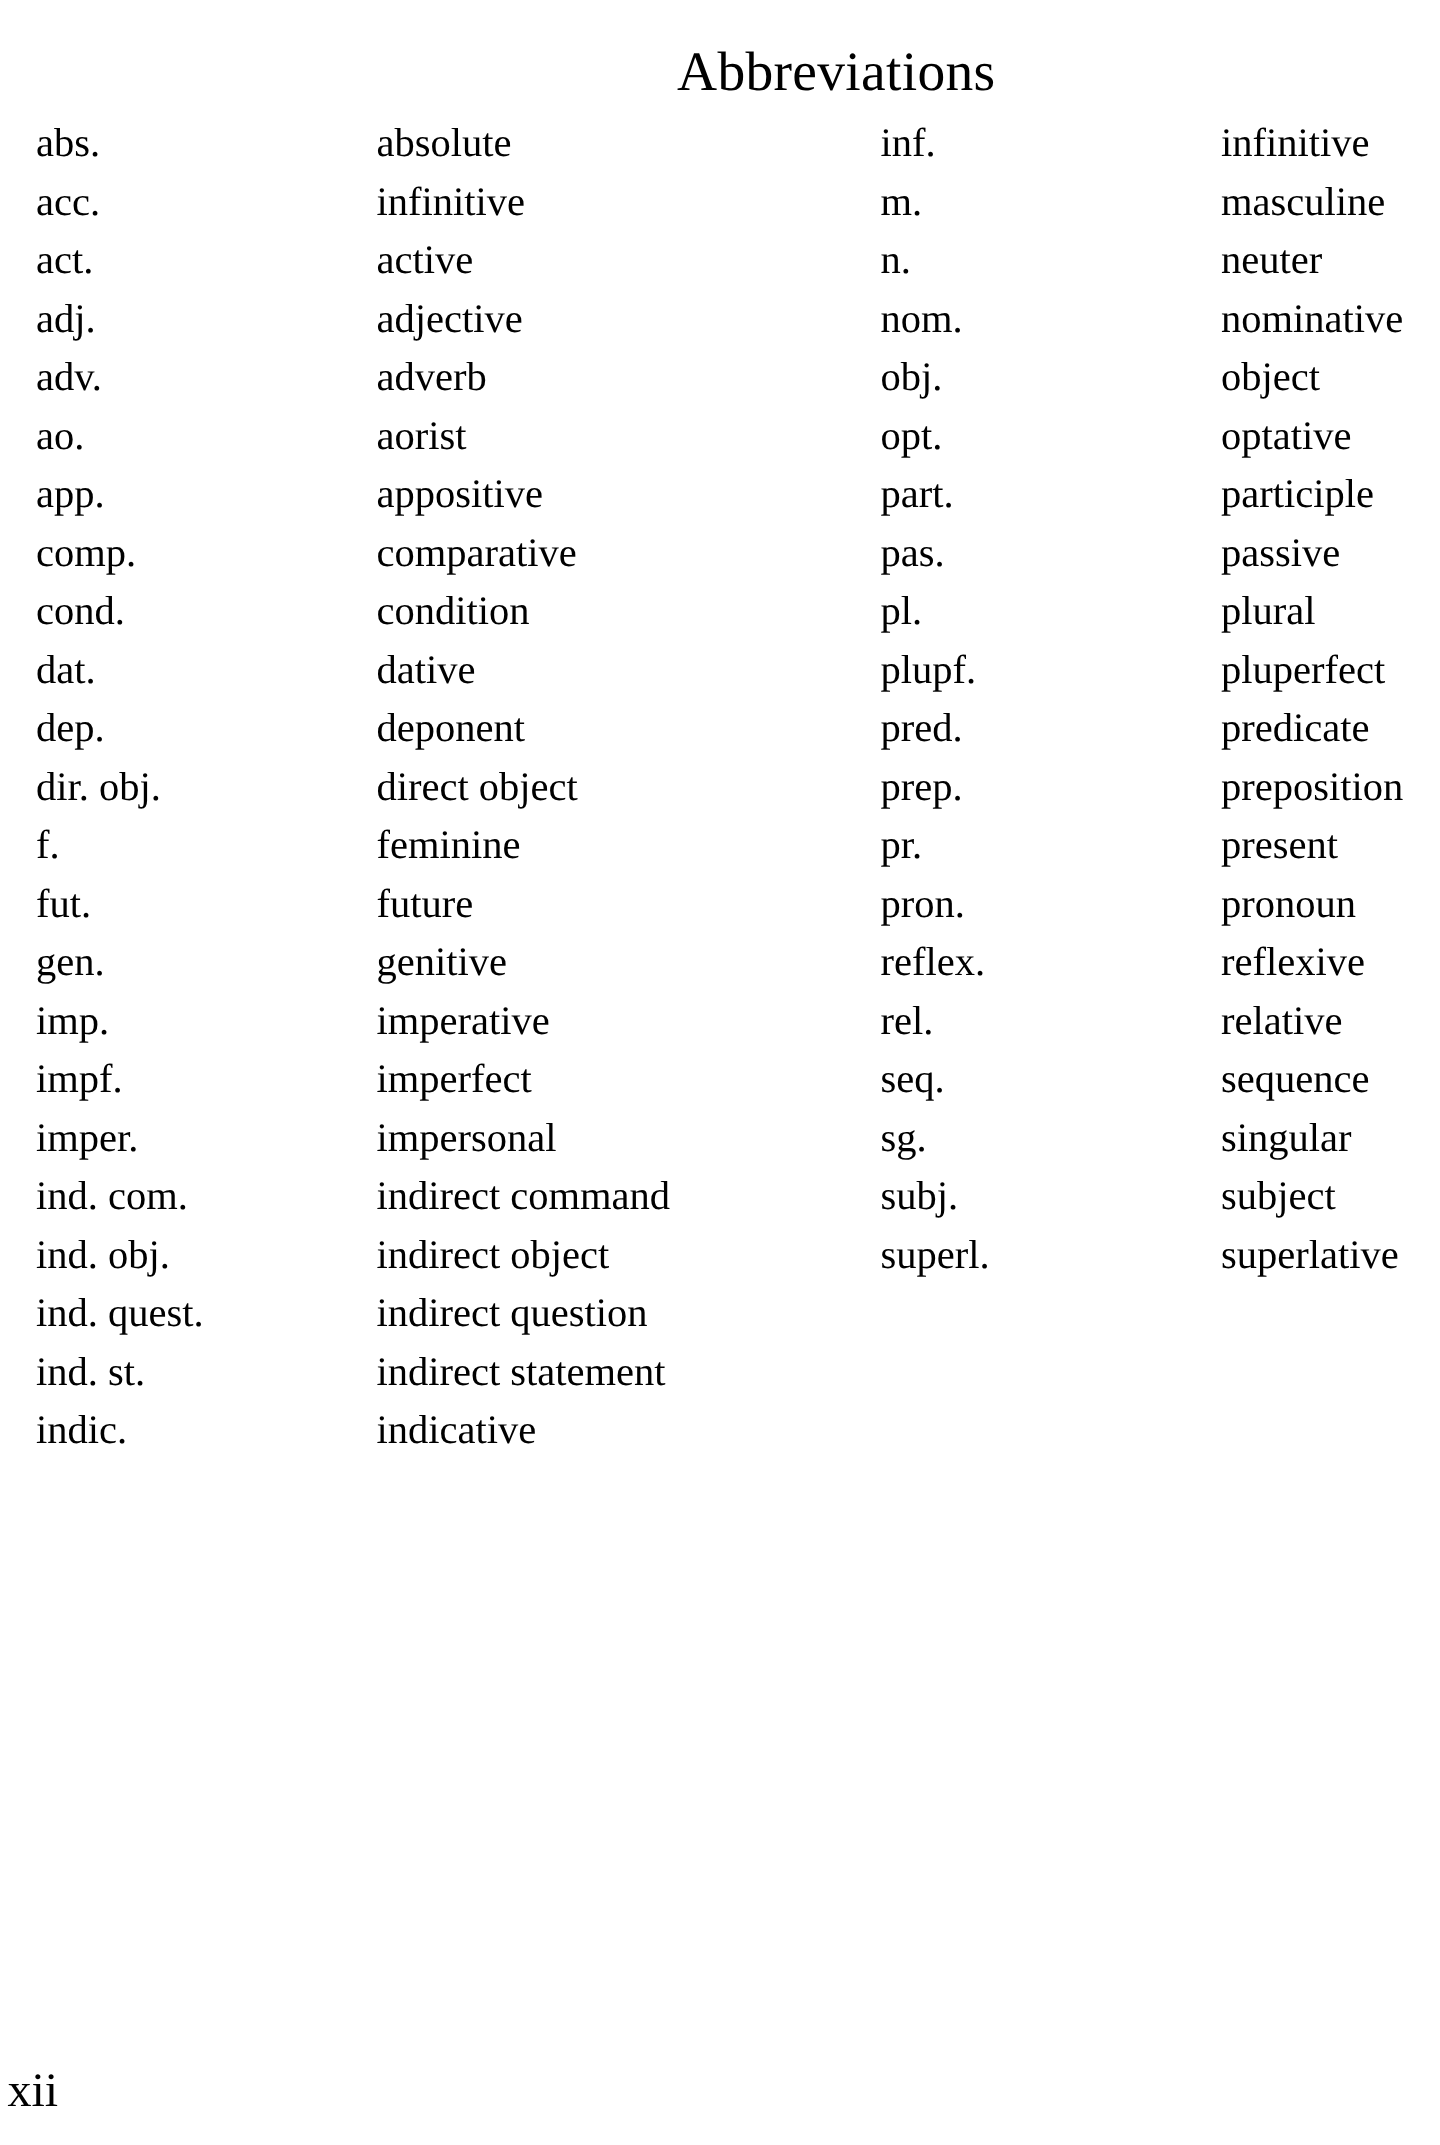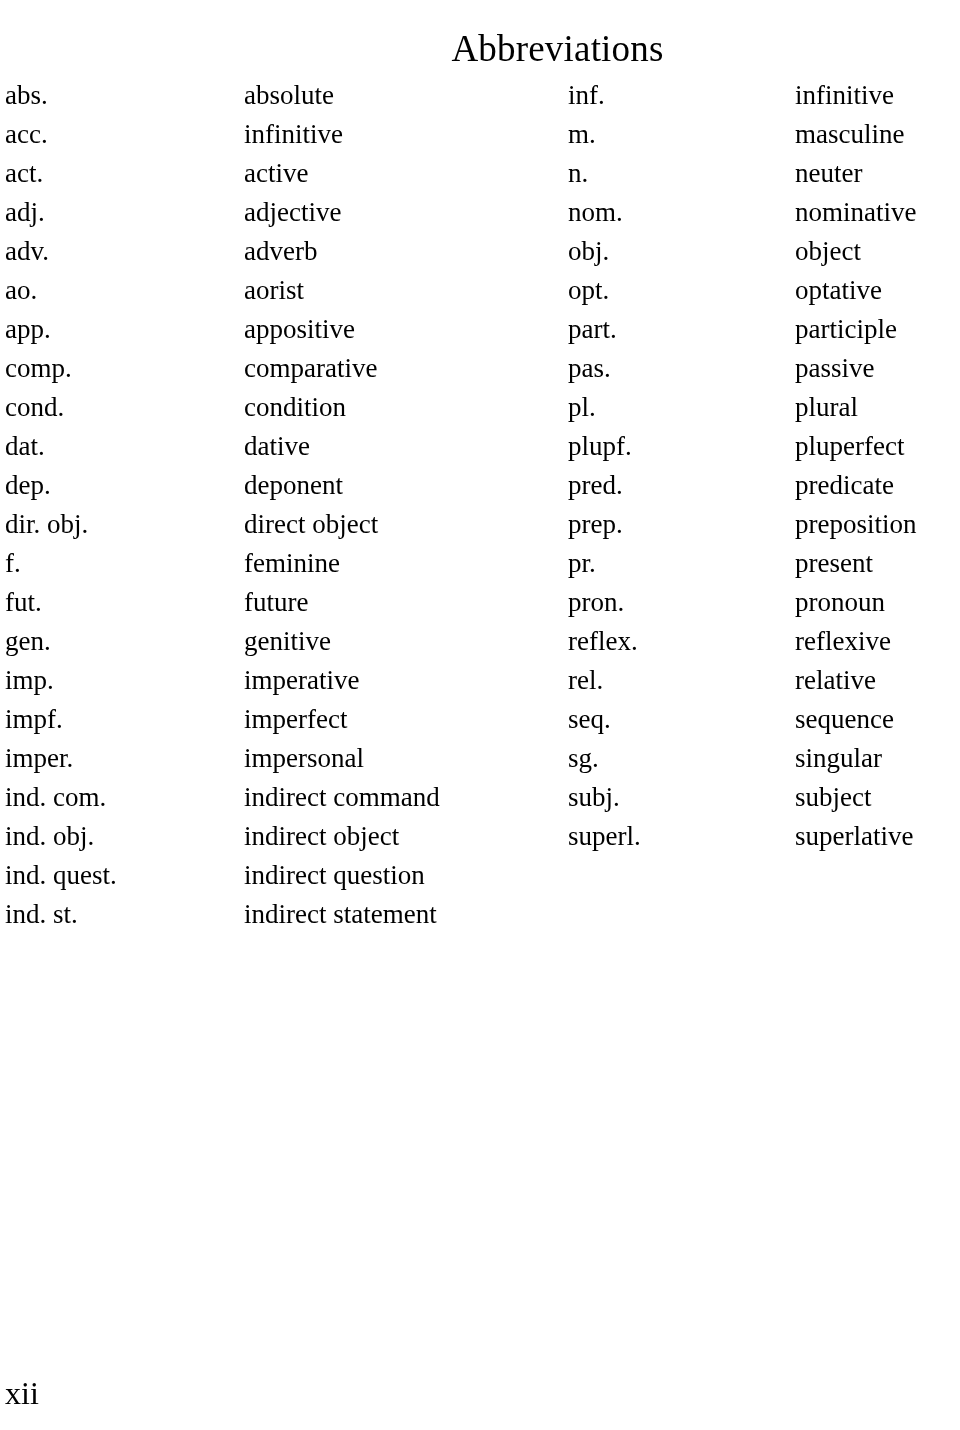--- a/index.html
+++ b/index.html
@@ -38,20 +38,21 @@
   #columns {
     position: absolute;
     top: 76px;
     left: 0;
     width: 960px;
   }
 
   .column {
     position: absolute;
     top: 0;
+    margin-left: 19px;
   }
 
   #column-left  { left: 5px;   width: 520px; }
   #column-right { left: 568px; width: 392px; }
 
   .entry-row {
     position: relative;
     height: 39px;
     line-height: 39px;
     white-space: nowrap;
@@ -65,21 +66,21 @@
   }
 
   .definition {
     position: absolute;
     top: 0;
     font-size: 27px;
     line-height: 39px;
     white-space: nowrap;
   }
 
-  #column-left  .definition { left: 239px; }
+  #column-left  .definition { left: 227px; }
   #column-right .definition { left: 227px; }
 
   #folio {
     position: absolute;
     left: 5px;
     top: 1376px;
     font-size: 32px;
     line-height: 34px;
     color: #000000;
   }
@@ -109,20 +110,21 @@
         <div class="entry-row"><span class="abbr">f.</span><span class="definition">feminine</span></div>
         <div class="entry-row"><span class="abbr">fut.</span><span class="definition">future</span></div>
         <div class="entry-row"><span class="abbr">gen.</span><span class="definition">genitive</span></div>
         <div class="entry-row"><span class="abbr">imp.</span><span class="definition">imperative</span></div>
         <div class="entry-row"><span class="abbr">impf.</span><span class="definition">imperfect</span></div>
         <div class="entry-row"><span class="abbr">imper.</span><span class="definition">impersonal</span></div>
         <div class="entry-row"><span class="abbr">ind. com.</span><span class="definition">indirect command</span></div>
         <div class="entry-row"><span class="abbr">ind. obj.</span><span class="definition">indirect object</span></div>
         <div class="entry-row"><span class="abbr">ind. quest.</span><span class="definition">indirect question</span></div>
         <div class="entry-row"><span class="abbr">ind. st.</span><span class="definition">indirect statement</span></div>
+        <div class="entry-row"><span class="abbr">indic.</span><span class="definition">indicative</span></div>
       </div>
 
     <div class="column" id="column-right">
         <div class="entry-row"><span class="abbr">inf.</span><span class="definition">infinitive</span></div>
         <div class="entry-row"><span class="abbr">m.</span><span class="definition">masculine</span></div>
         <div class="entry-row"><span class="abbr">n.</span><span class="definition">neuter</span></div>
         <div class="entry-row"><span class="abbr">nom.</span><span class="definition">nominative</span></div>
         <div class="entry-row"><span class="abbr">obj.</span><span class="definition">object</span></div>
         <div class="entry-row"><span class="abbr">opt.</span><span class="definition">optative</span></div>
         <div class="entry-row"><span class="abbr">part.</span><span class="definition">participle</span></div>

